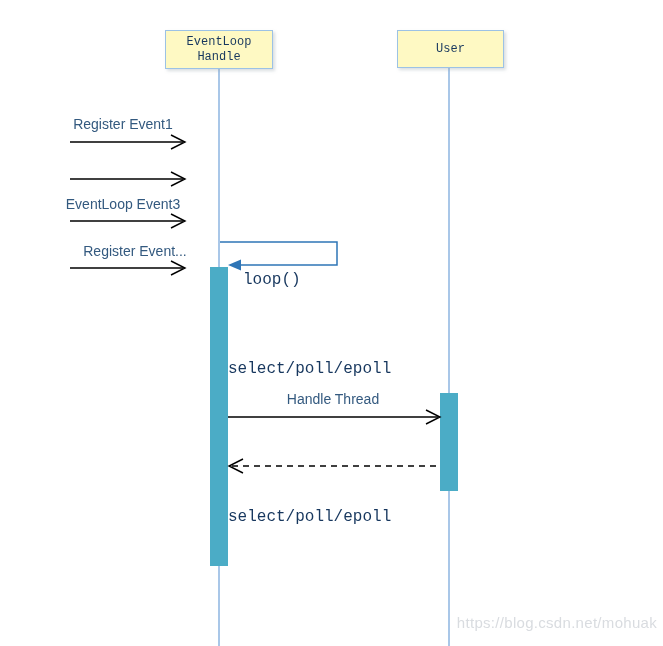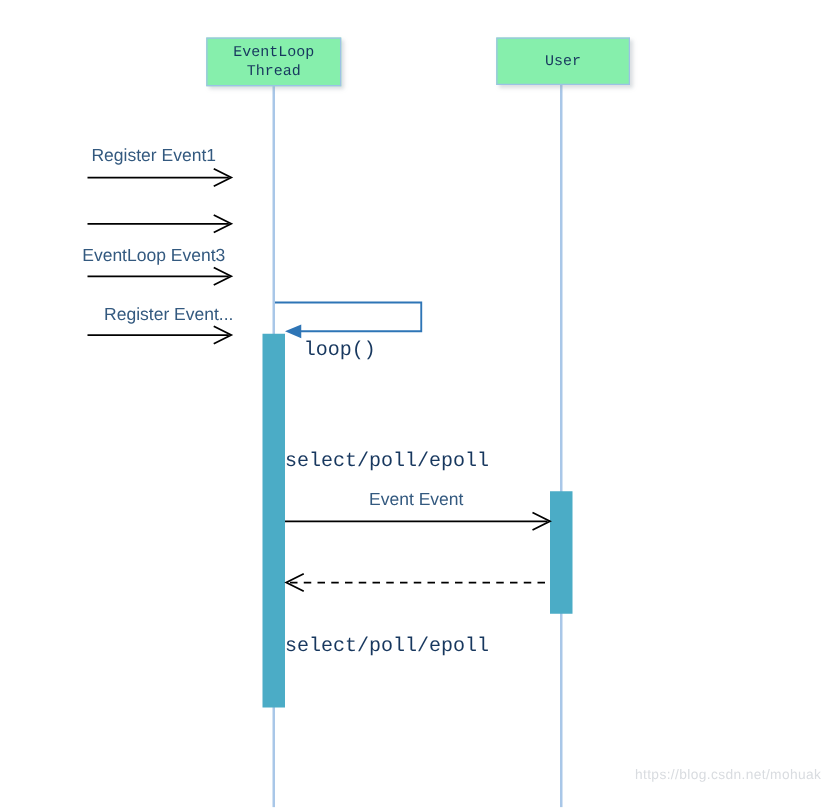--- a/index.html
+++ b/index.html
@@ -12,21 +12,21 @@
     width: 663px;
     height: 646px;
     background: #ffffff;
     overflow: hidden;
     font-family: "Liberation Sans", sans-serif;
   }
 
   
   .actor-box {
     position: absolute;
-    background: #86efac;
+    background: #fef9c3;
     border: 1px solid #9cc2e5;
     box-shadow: 2px 2px 3px rgba(150,160,170,0.35);
     color: #17375e;
     font-family: "Liberation Mono", monospace;
     font-size: 12px;
     line-height: 15px;
     text-align: center;
     display: flex;
     flex-direction: column;
     justify-content: center;
@@ -69,21 +69,21 @@
     font-family: "Liberation Mono", monospace;
     font-size: 16px;
     line-height: 14px;
     white-space: nowrap;
   }
   .watermark {
     position: absolute;
     right: 6px;
     top: 614px;
     color: #d9dce0;
-    font-size: 11px;
+    font-size: 15px;
     letter-spacing: 0.3px;
     white-space: nowrap;
   }
 </style>
 </head>
 <body>
 
 <div class="canvas">
 
   <div class="lifeline" style="left:218px; top:67px; height:579px;"></div>
@@ -122,33 +122,33 @@
     </g>
 
     <g stroke="#000000" stroke-width="1.4" fill="none">
       <line x1="232" y1="466" x2="440" y2="466" stroke-dasharray="6 5"></line>
       <polyline points="243,459 229,466 243,473"></polyline>
     </g>
   </svg>
 
   <div class="actor-box" style="left:165px; top:30px; width:106px; height:37px;">
     <div>EventLoop</div>
-    <div>Thread</div>
+    <div>Handle</div>
   </div>
   <div class="actor-box" style="left:397px; top:30px; width:105px; height:36px;justify-content:center;">
     <div>User</div>
   </div>
 
   <div class="msg-label centered" style="left:60px; top:117px; width:126px;">Register Event1</div>
   <div class="msg-label centered" style="left:60px; top:197px; width:126px;">EventLoop Event3</div>
   <div class="msg-label centered" style="left:72px; top:244px; width:126px;">Register Event...</div>
 
   <div class="mono-label" style="left:243px; top:273px;">loop()</div>
 
   <div class="mono-label" style="left:228px; top:362px;">select/poll/epoll</div>
 
-  <div class="msg-label centered" style="left:273px; top:392px; width:120px;">Event Event</div>
+  <div class="msg-label centered" style="left:273px; top:392px; width:120px;">Handle Thread</div>
 
   <div class="mono-label" style="left:228px; top:510px;">select/poll/epoll</div>
 
   <div class="watermark">https://blog.csdn.net/mohuak</div>
 
 </div>
 
 </body></html>

